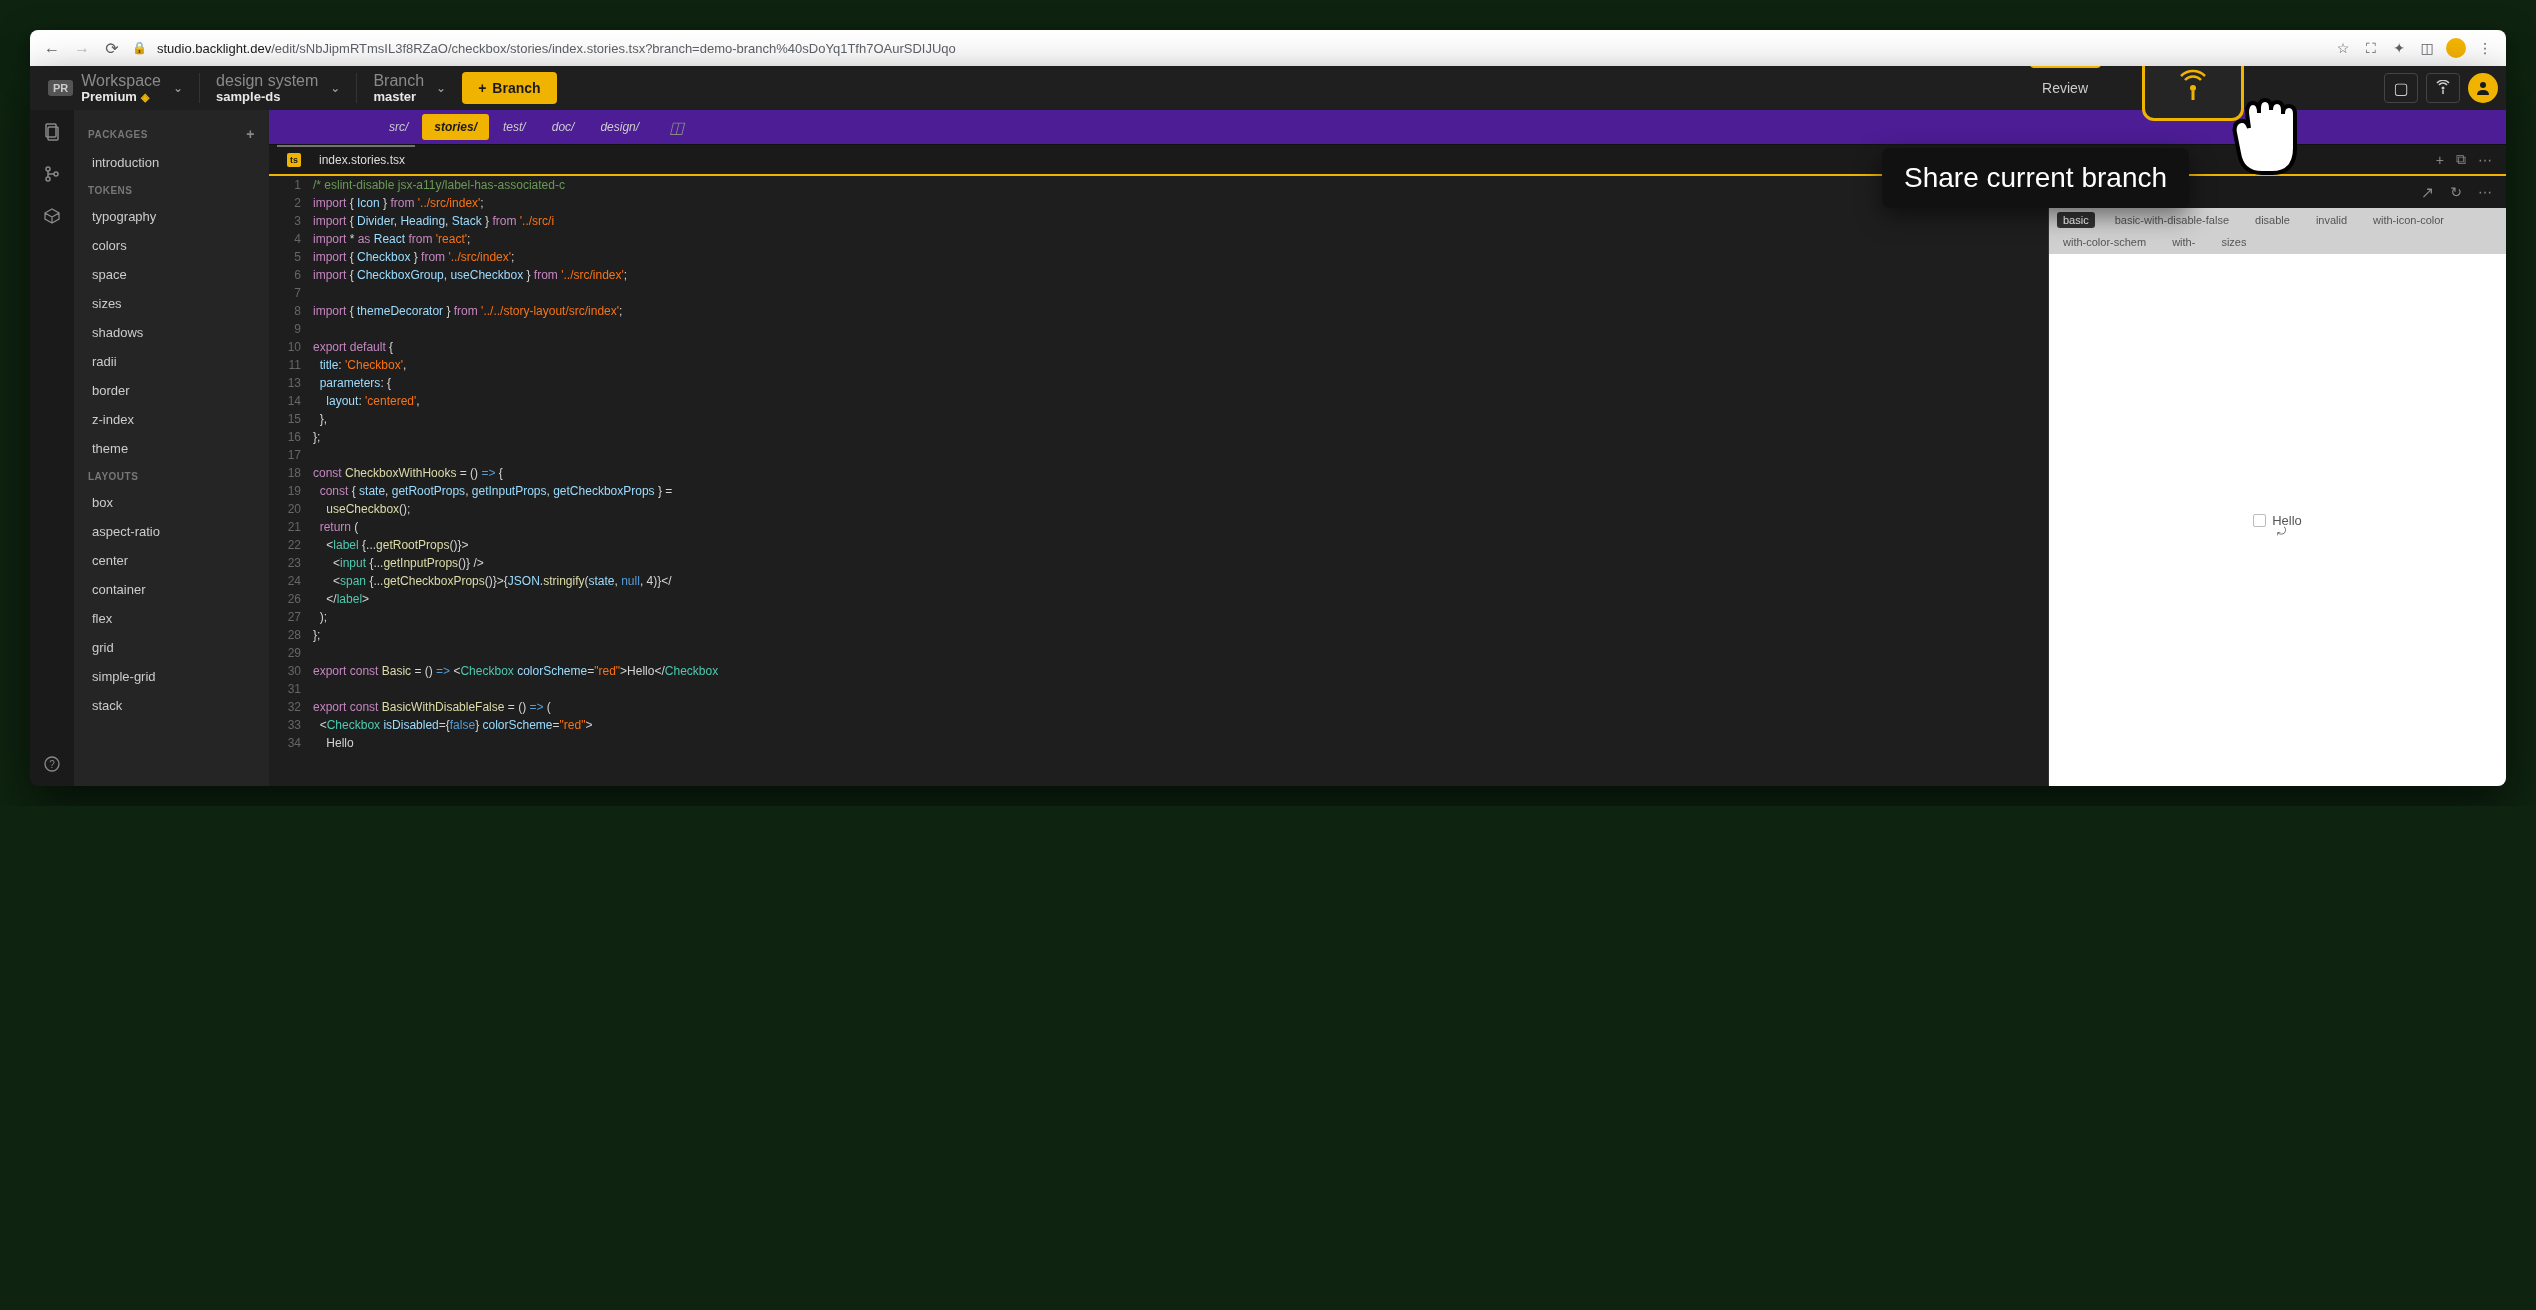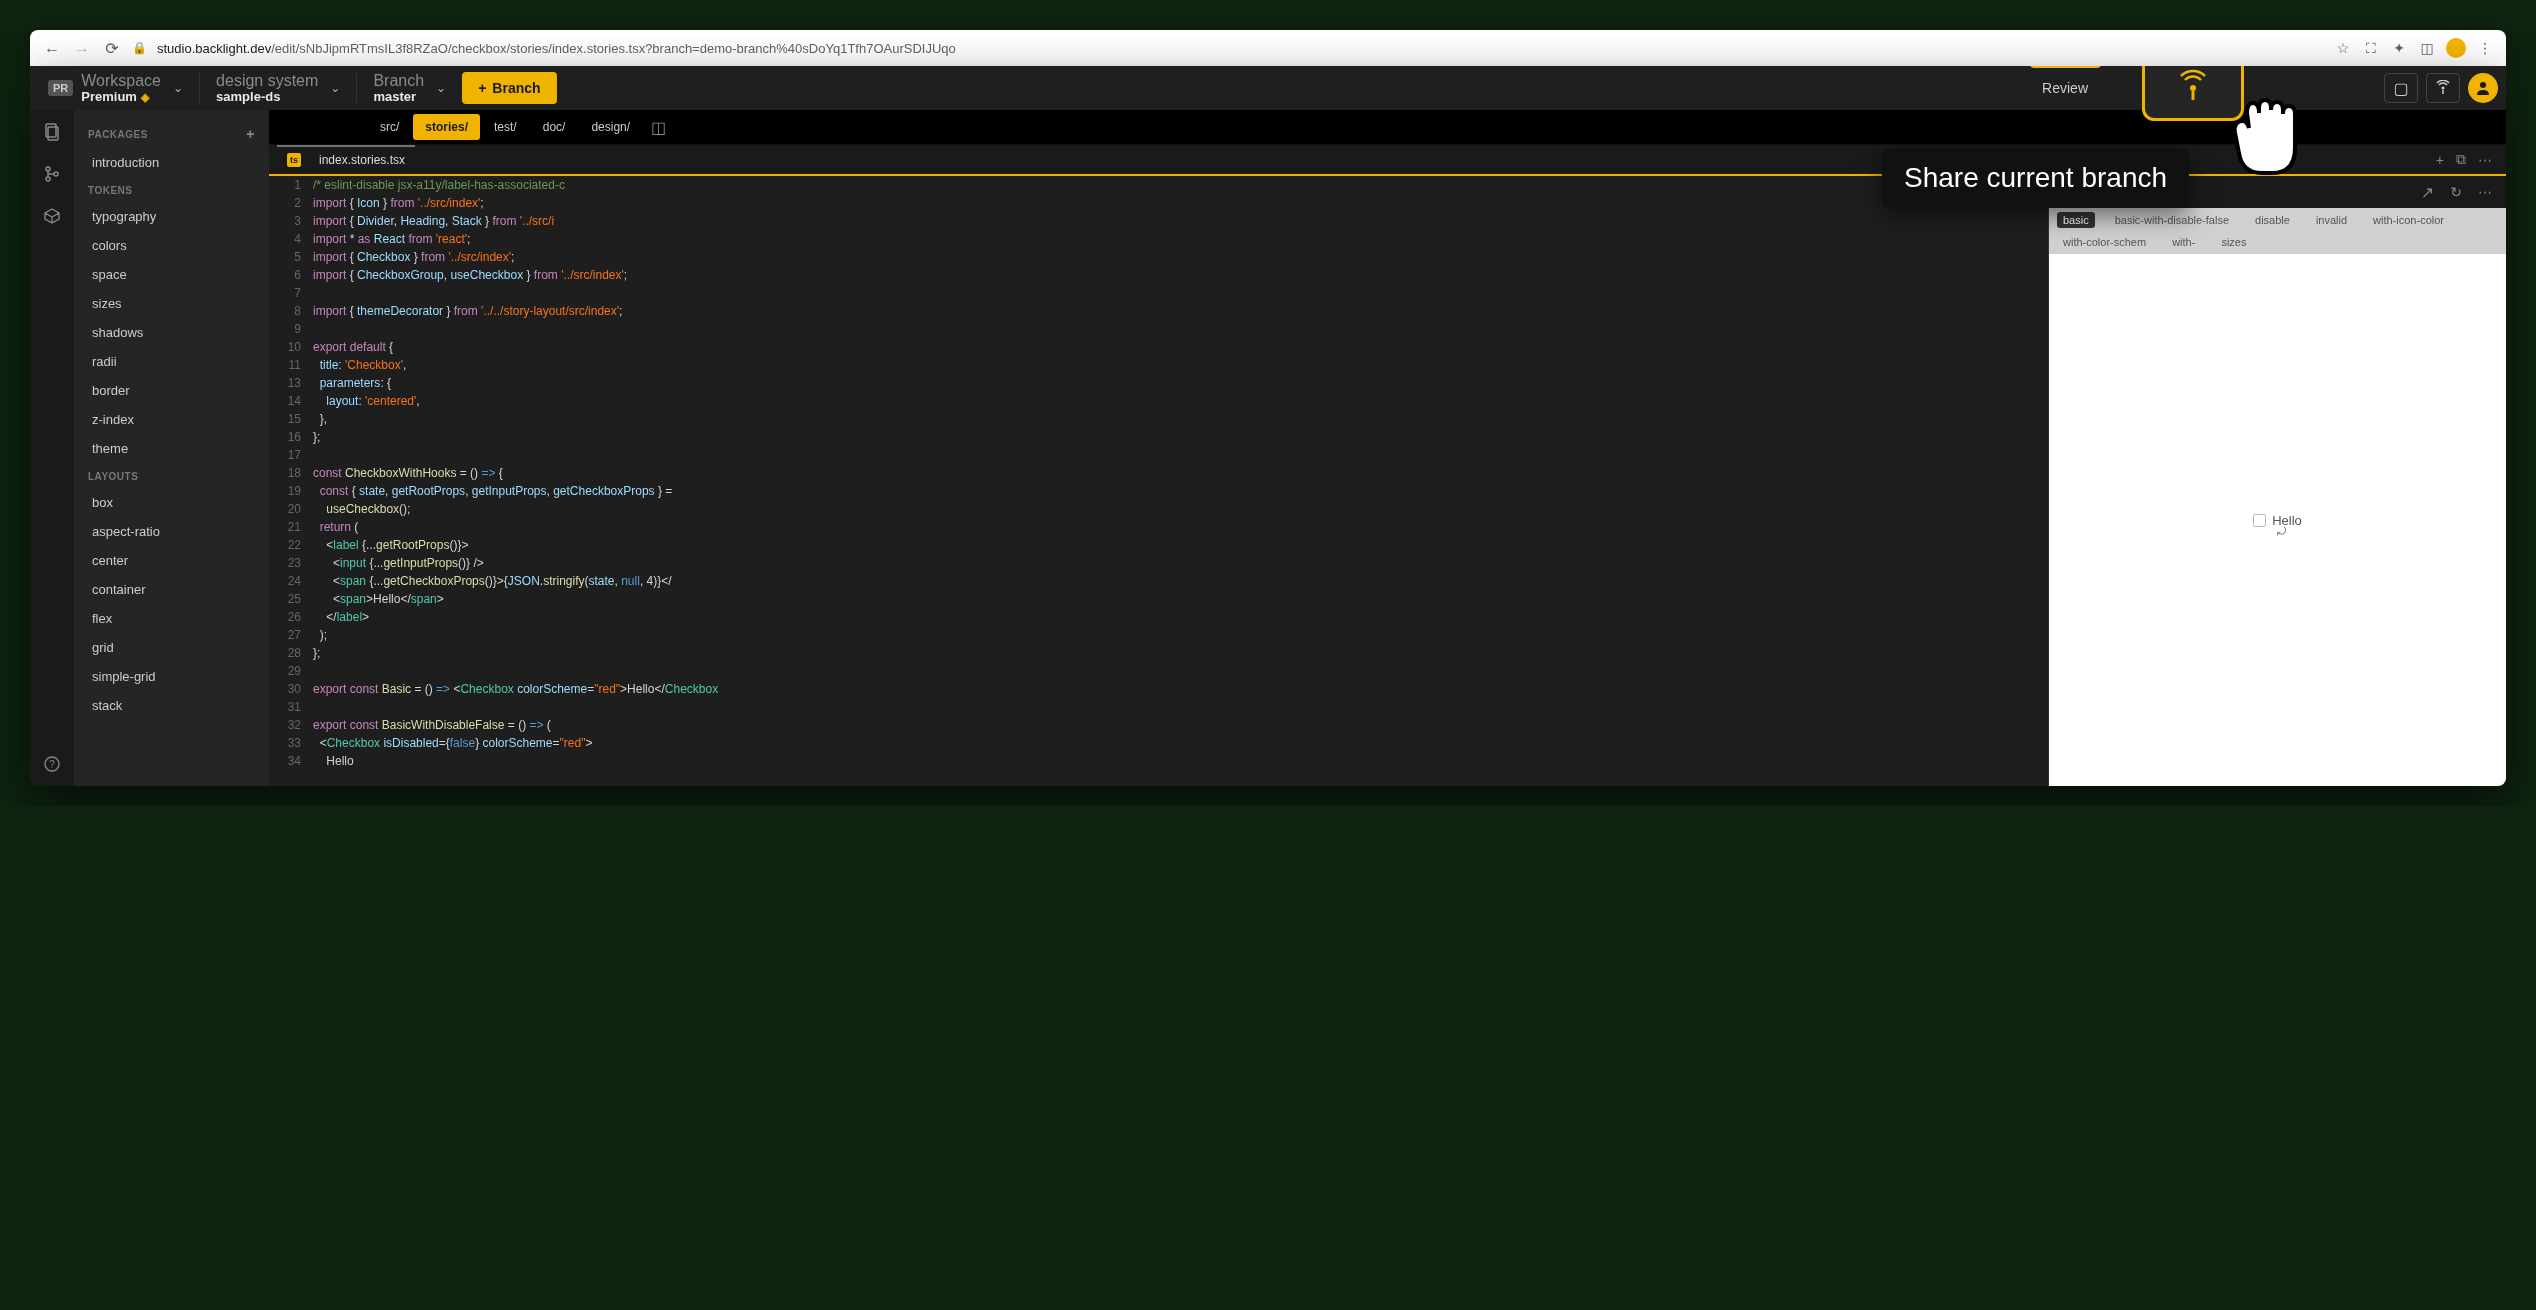--- a/index.html
+++ b/index.html
@@ -38,21 +38,21 @@
 .rail { width: 44px; background: #1a1a1a; display: flex; flex-direction: column; align-items: center; padding: 10px 0; gap: 18px; }
 .rail-btn { width: 24px; height: 24px; color: #888; display: flex; align-items: center; justify-content: center; cursor: pointer; }
 .rail-btn.bottom { margin-top: auto; }
 .sidebar { width: 195px; background: #252525; overflow-y: auto; padding: 8px 0; }
 .sidebar::-webkit-scrollbar { width: 6px; }
 .sidebar::-webkit-scrollbar-thumb { background: #444; }
 .sb-section { color: #777; font-size: 10px; font-weight: 600; padding: 8px 14px 6px; letter-spacing: 0.5px; display: flex; justify-content: space-between; align-items: center; }
 .sb-section .plus { color: #888; cursor: pointer; font-size: 14px; }
 .sb-item { color: #ccc; font-size: 13px; padding: 7px 18px; cursor: pointer; }
 .main { flex: 1; display: flex; flex-direction: column; background: #1e1e1e; overflow: hidden; }
-.subtabs { height: 34px; background: #000000; display: flex; align-items: center; padding: 0 8px; gap: 1px; }
+.subtabs { height: 34px; background: #4c1d95; display: flex; align-items: center; padding: 0 8px; gap: 10px; font-style: italic; }
 .subtabs .spacer2 { width: 90px; }
 .subtab { padding: 6px 12px; color: #ccc; font-size: 12px; cursor: pointer; border-radius: 3px; }
 .subtab.active { background: #f0b400; color: #1a1a1a; font-weight: 600; }
 .subtab-icon { color: #888; padding: 4px 8px; cursor: pointer; }
 .file-tabs { height: 32px; background: #1a1a1a; display: flex; align-items: center; padding: 0 8px; border-bottom: 2px solid #f0b400; border-top: 1px solid #111; }
 .file-tab { display: flex; align-items: center; gap: 18px; padding: 6px 10px; color: #ddd; font-size: 12px; border-top: 2px solid #737373; margin-top: -2px; }
 .file-tab .ts-badge { width: 14px; height: 14px; background: #f0b400; color: #1a1a1a; font-size: 9px; font-weight: 700; display: flex; align-items: center; justify-content: center; border-radius: 2px; }
 .file-tabs .ft-spacer { flex: 1; }
 .ft-icon { color: #888; padding: 4px 6px; cursor: pointer; font-size: 14px; }
 .editor-preview { flex: 1; display: flex; overflow: hidden; }
@@ -341,24 +341,20 @@
             </div>
             <div class="editor-line">
               <div class="gutter">23</div>
               <div class="code"><span class="pn">      &lt;</span><span class="ty">input</span><span class="pn"> {...</span><span class="fn">getInputProps</span><span class="pn">()} /&gt;</span></div>
             </div>
             <div class="editor-line">
               <div class="gutter">24</div>
               <div class="code"><span class="pn">      &lt;</span><span class="ty">span</span><span class="pn"> {...</span><span class="fn">getCheckboxProps</span><span class="pn">()}&gt;{</span><span class="id">JSON</span><span class="pn">.</span><span class="fn">stringify</span><span class="pn">(</span><span class="id">state</span><span class="pn">, </span><span class="op">null</span><span class="pn">, 4)}&lt;/</span></div>
             </div>
             <div class="editor-line">
-              <div class="gutter">25</div>
-              <div class="code"><span class="pn">      &lt;</span><span class="ty">span</span><span class="pn">&gt;Hello&lt;/</span><span class="ty">span</span><span class="pn">&gt;</span></div>
-            </div>
-            <div class="editor-line">
               <div class="gutter">26</div>
               <div class="code"><span class="pn">    &lt;/</span><span class="ty">label</span><span class="pn">&gt;</span></div>
             </div>
             <div class="editor-line">
               <div class="gutter">27</div>
               <div class="code"><span class="pn">  );</span></div>
             </div>
             <div class="editor-line">
               <div class="gutter">28</div>
               <div class="code"><span class="pn">};</span></div>

